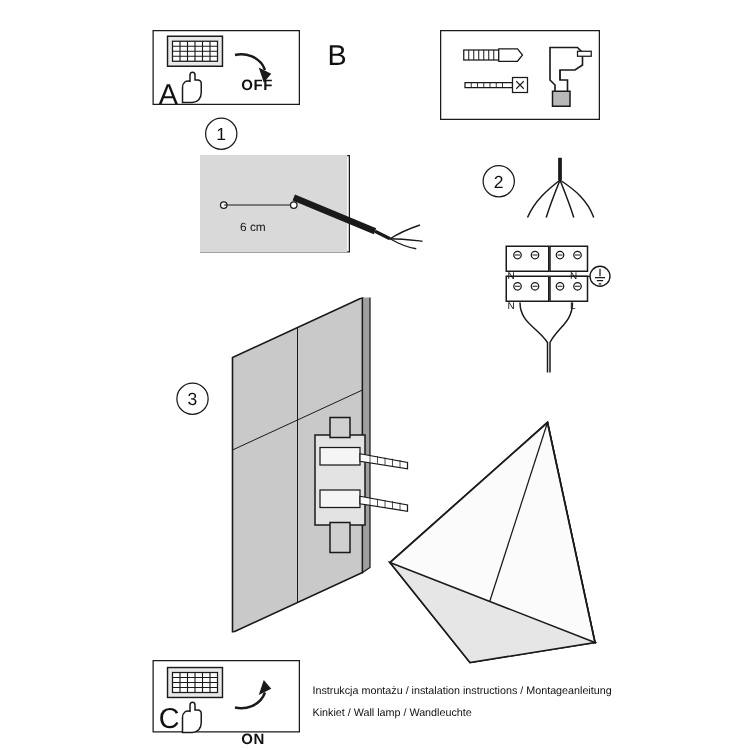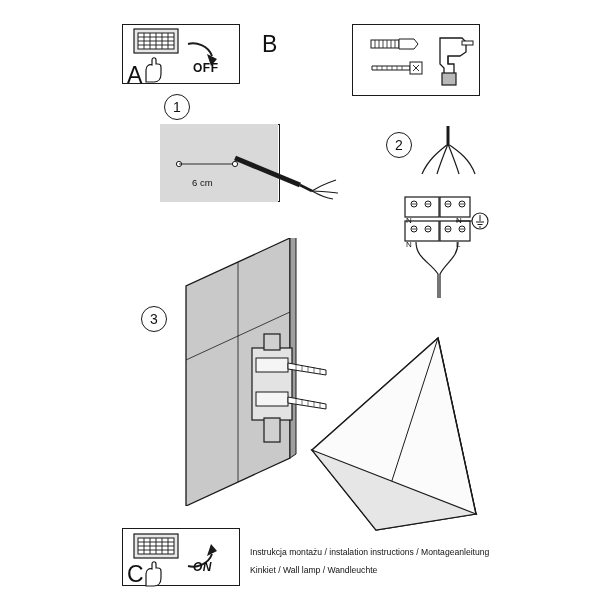--- a/index.html
+++ b/index.html
@@ -323,18 +323,18 @@
     </svg>
   </div>
   <div class="sv" style="left:186px; top:540px;">
     <svg width="34" height="30" viewBox="0 0 34 30">
       <path d="M2 26 C10 28 22 25 26 14" fill="none" stroke="#1a1a1a" stroke-width="2"></path>
       <path d="M21 16 L31 11 L25 4 Z" fill="#1a1a1a"></path>
     </svg>
   </div>
 
   <div class="lbl big-letter" style="left:127px; top:561px;">C</div>
-  <div class="lbl onoff" style="left:193px; top:560px;font-style:italic;">ON</div>
+  <div class="lbl onoff" style="left:193px; top:584px;">ON</div>
 
   <div class="footer-text" style="left:250px; top:545px;">Instrukcja montażu / instalation instructions / Montageanleitung</div>
   <div class="footer-text" style="left:250px; top:563px;">Kinkiet / Wall lamp / Wandleuchte</div>
 
 </div>
 
 </body></html>

